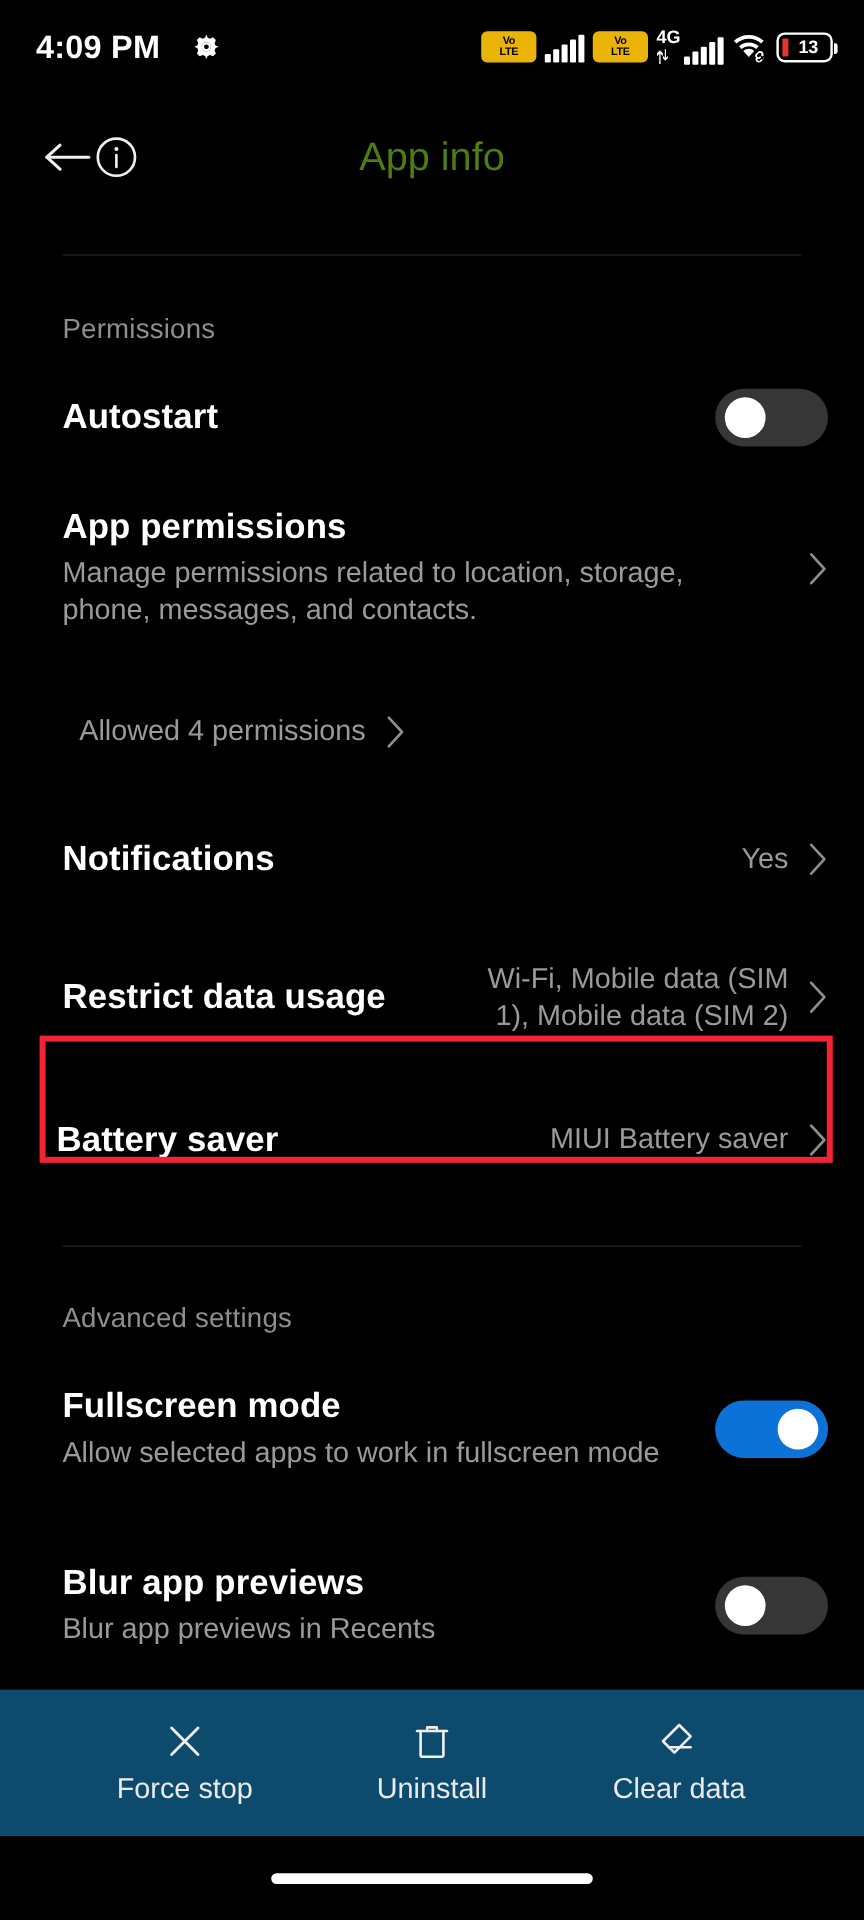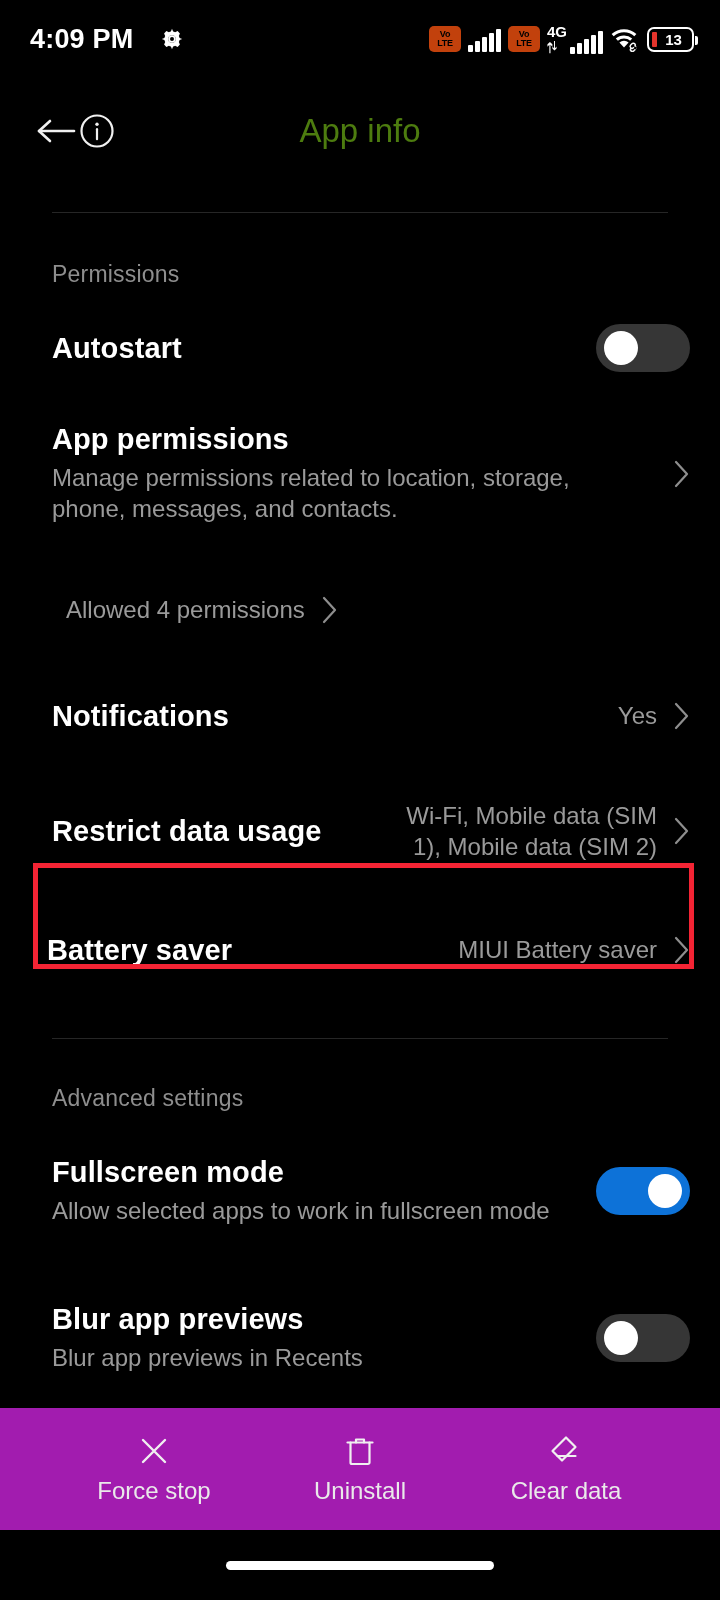--- a/index.html
+++ b/index.html
@@ -36,22 +36,22 @@
     letter-spacing: .2px;
     color: #fff;
   }
   .gear-icon { width: 24px; height: 24px; display:block; }
   .sb-right {
     display: flex;
     align-items: center;
     gap: 7px;
   }
   .volte {
-    width: 32px; height: 26px;
-    background: #c2410c;
+    width: 46px; height: 26px;
+    background: #eab308;
     border-radius: 5px;
     color: #000;
     display: flex;
     flex-direction: column;
     align-items: center;
     justify-content: center;
     line-height: 1;
   }
   .volte b { font-size: 9px; font-weight: 700; letter-spacing: -.3px; }
   .volte i { font-size: 9px; font-style: normal; font-weight: 700; letter-spacing: -.3px; }
@@ -190,21 +190,21 @@
     box-sizing: border-box;
     pointer-events: none;
   }
 
   
   .actionbar {
     position: absolute;
     left: 0; right: 0;
     bottom: 70px;
     height: 122px;
-    background: #a21caf;
+    background: #0c4a6e;
     display: flex;
     align-items: center;
     justify-content: center;
     gap: 56px;
   }
   .action {
     display: flex;
     flex-direction: column;
     align-items: center;
     gap: 9px;

